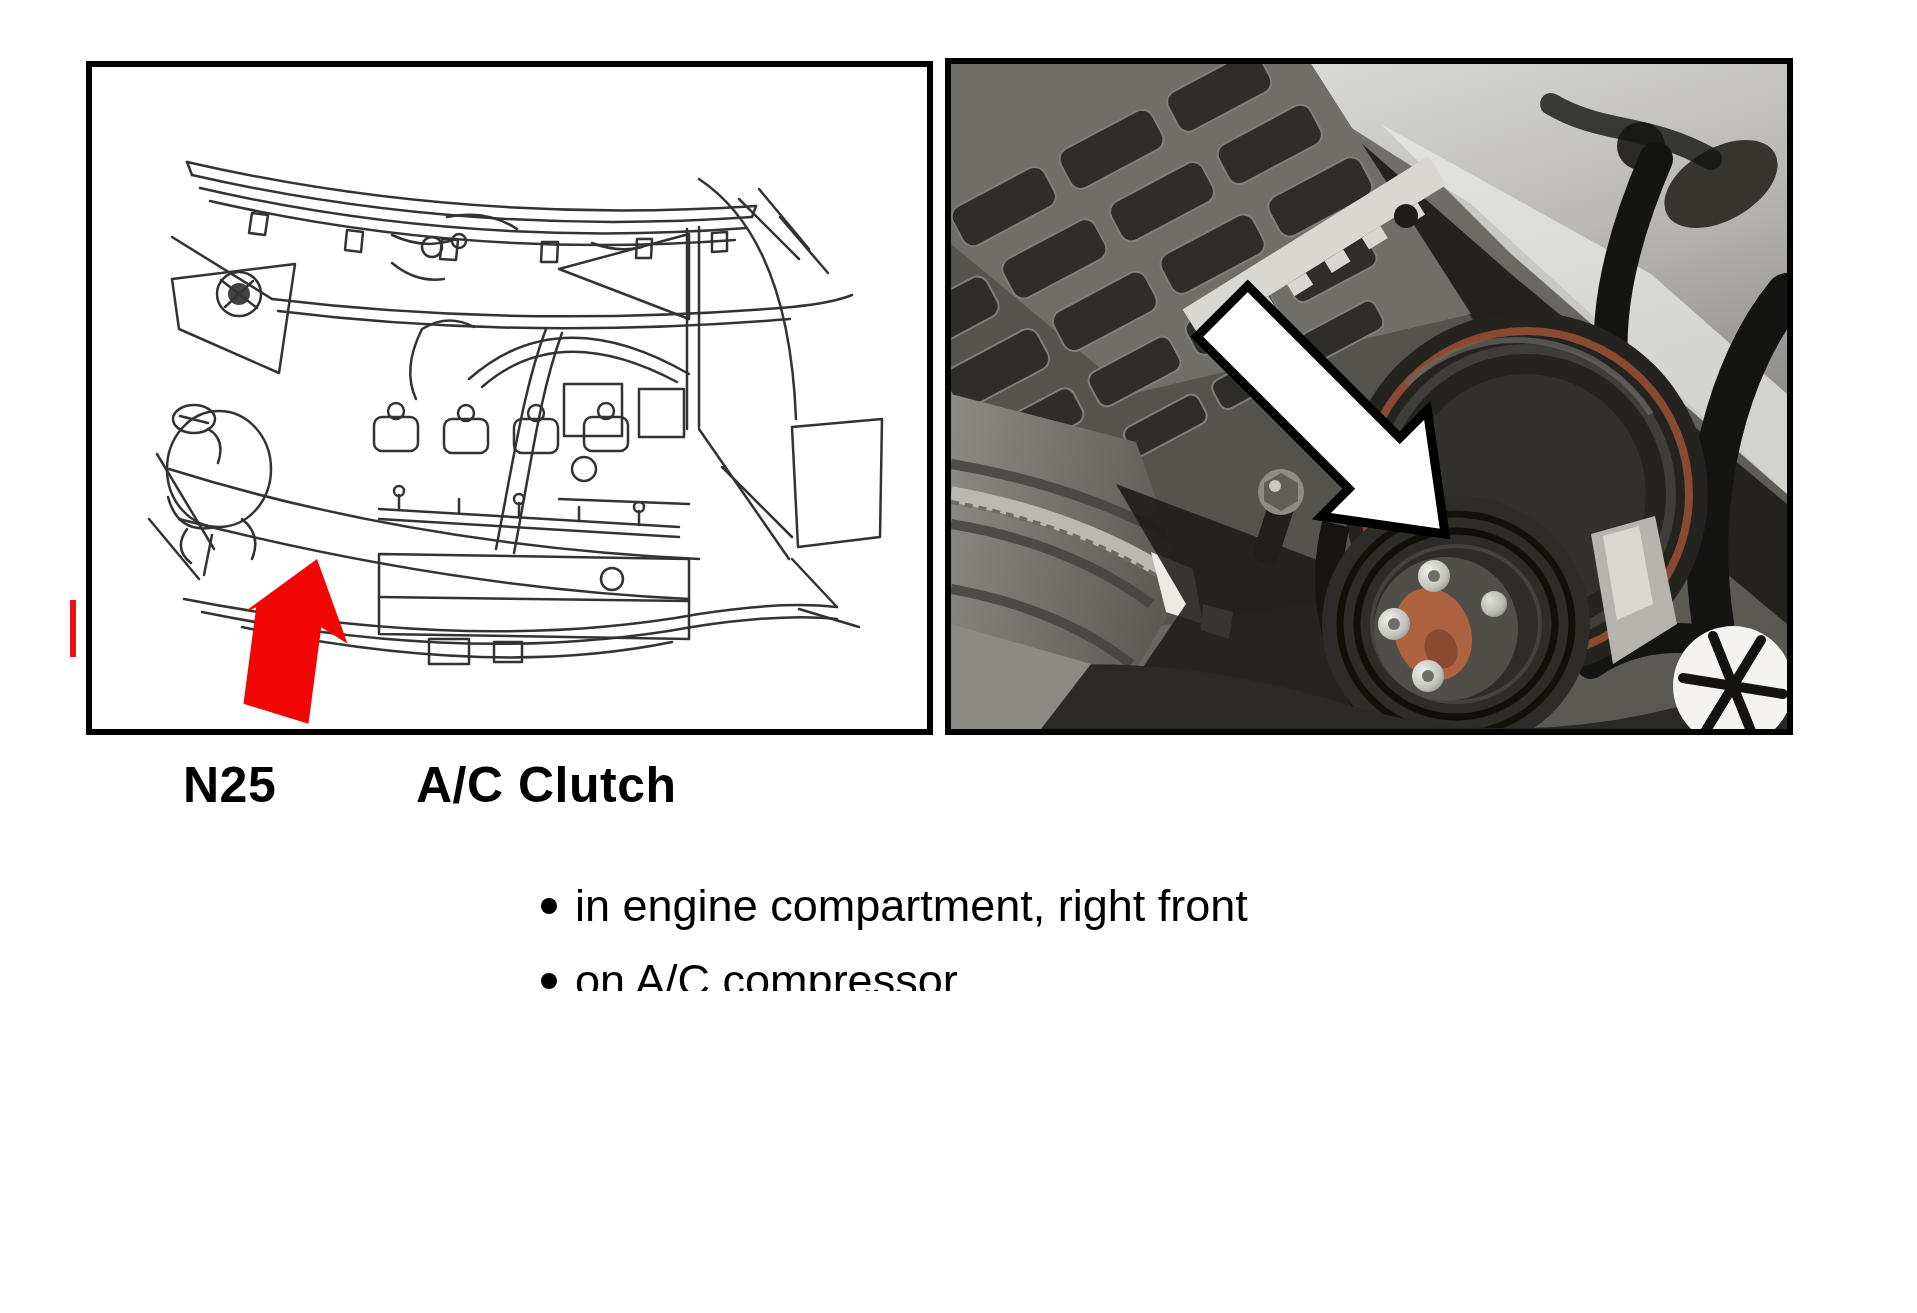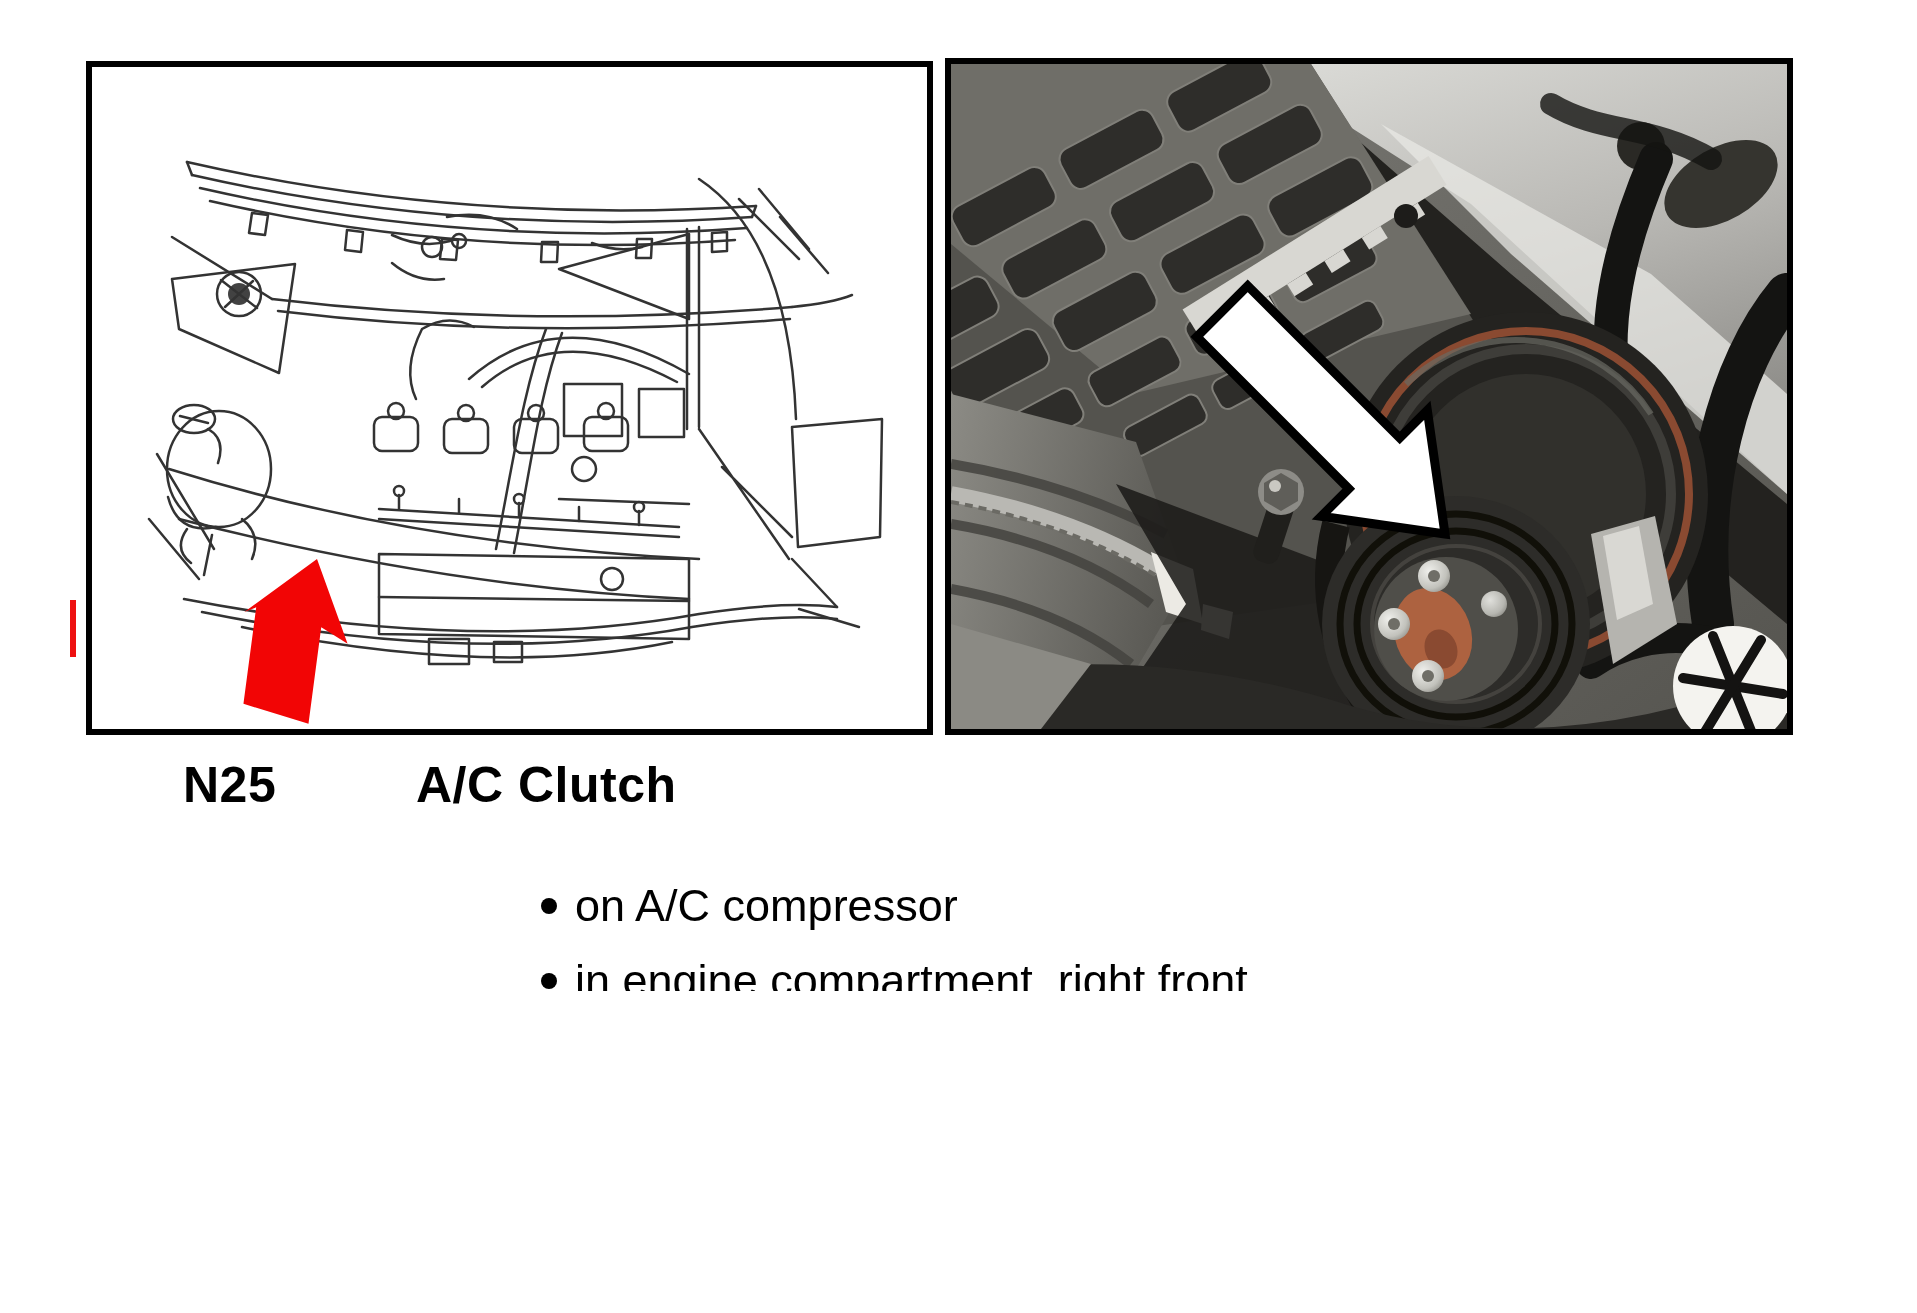--- a/index.html
+++ b/index.html
@@ -264,21 +264,21 @@
   <div class="scan-artifact"></div>
 
   <div class="caption">
     <span class="code">N25</span>
     <span class="title">A/C Clutch</span>
   </div>
 
   <ul class="locations">
     <li>
       <span class="dot"></span>
-      <span>on A/C compressor</span>
+      <span>in engine compartment, right front</span>
     </li>
     <li>
       <span class="dot"></span>
-      <span>in engine compartment, right front</span>
+      <span>on A/C compressor</span>
     </li>
   </ul>
 
 </div>
 
 </body></html>

